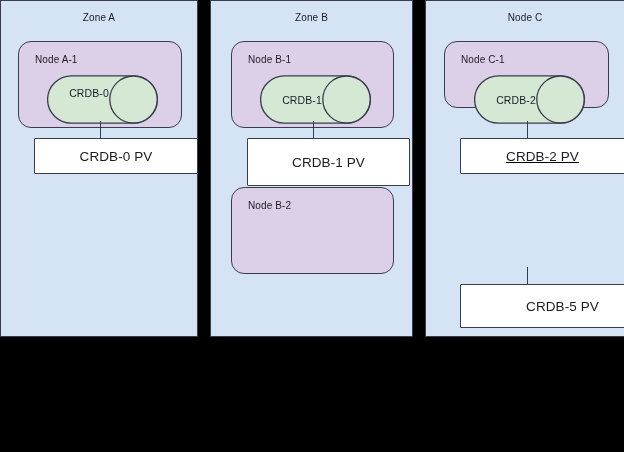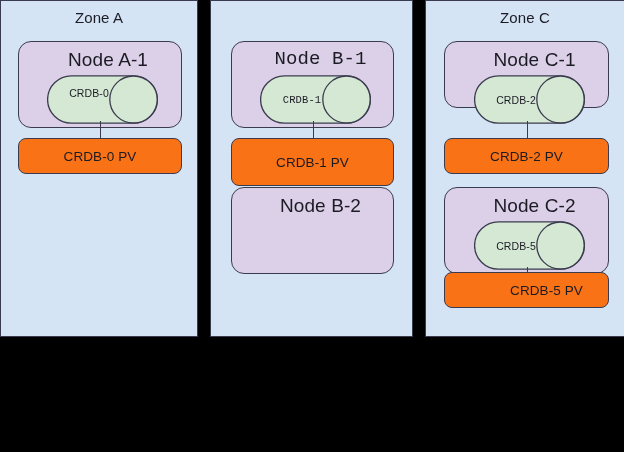--- a/index.html
+++ b/index.html
@@ -23,39 +23,38 @@
     background: #d4e4f4;
     border: 1px solid #3b3b4f;
     box-sizing: border-box;
   }
   .zone-title {
     position: absolute;
     top: 8px;
     left: 0;
     right: 0;
     text-align: center;
-    font-size: 15px;
+    font-size: 10px;
     color: #1b1b24;
     line-height: 17px;
     letter-spacing: 0.1px;
   }
   .node {
     position: absolute;
     background: #dcd0e8;
     border: 1px solid #3b3b4f;
     border-radius: 13px;
     box-sizing: border-box;
   }
   .node-title {
     position: absolute;
     top: 9px;
     left: 16px;
     right: 0;
-    text-align: center;
-    font-size: 19px;
+    font-size: 10px;
     color: #1b1b24;
     line-height: 17px;
     letter-spacing: 0.1px;
   }
   .cylinder {
     position: absolute;
     box-sizing: border-box;
   }
   .cyl-svg {
     position: absolute;
@@ -70,27 +69,28 @@
     left: 0;
     display: flex;
     align-items: center;
     justify-content: center;
     font-size: 10.5px;
     color: #1b1b24;
     letter-spacing: 0.1px;
   }
   .pv {
     position: absolute;
-    background: #f97316;
+    background: #ffffff;
     border: 1px solid #3b3b4f;
-    border-radius: 8px;
+    border-radius: 1px;
     box-sizing: border-box;
     display: flex;
     align-items: center;
     justify-content: center;
+    margin-left: 16px;
   }
   .pv-label {
     font-size: 13.5px;
     color: #1b1b24;
     letter-spacing: 0.1px;
   }
   .connector {
     position: absolute;
     width: 1.6px;
     background: #3b3b4f;
@@ -117,22 +117,23 @@
     </div>
 
     <div class="connector" style="left:98.5px; top:120px; height:18px;"></div>
 
     <div class="pv" style="left:17px; top:137px; width:164px; height:36px;">
       <span class="pv-label">CRDB-0 PV</span>
     </div>
   </div>
 
   <div class="zone" style="left:210px; top:0px; width:203px; height:337px;">
+    <div class="zone-title">Zone B</div>
 
-    <div class="node" style="left:20px; top:40px; width:163px; height:87px;font-family:Liberation Mono, monospace;">
+    <div class="node" style="left:20px; top:40px; width:163px; height:87px;">
       <div class="node-title">Node B-1</div>
 
       <div class="cylinder" style="left:28px; top:33px; width:111px; height:49px;">
         <svg class="cyl-svg" width="111" height="49" viewBox="0 0 111 49">
           <path d="M 24.5,0.8 L 86.5,0.8 A 23.7,23.5 0 0 1 86.5,48.2 L 24.5,48.2 A 23.7,23.5 0 0 1 24.5,0.8 Z" fill="#d5e8d4" stroke="#3b3b4f" stroke-width="1.3"></path>
           <ellipse cx="86.5" cy="24.5" rx="23.7" ry="23.5" fill="#d5e8d4" stroke="#3b3b4f" stroke-width="1.3"></ellipse>
         </svg>
         <div class="cyl-label" style="width:84px;">CRDB-1</div>
       </div>
     </div>
@@ -142,52 +143,41 @@
     <div class="pv" style="left:20px; top:137px; width:163px; height:48px;">
       <span class="pv-label">CRDB-1 PV</span>
     </div>
 
     <div class="node" style="left:20px; top:186px; width:163px; height:87px;">
       <div class="node-title">Node B-2</div>
     </div>
   </div>
 
   <div class="zone" style="left:425px; top:0px; width:200px; height:337px;">
-    <div class="zone-title">Zone C</div>
+    <div class="zone-title">Node C</div>
 
     <div class="node" style="left:18px; top:40px; width:165px; height:67px;">
       <div class="node-title">Node C-1</div>
 
       <div class="cylinder" style="left:29px; top:33px; width:111px; height:49px;">
         <svg class="cyl-svg" width="111" height="49" viewBox="0 0 111 49">
           <path d="M 24.5,0.8 L 86.5,0.8 A 23.7,23.5 0 0 1 86.5,48.2 L 24.5,48.2 A 23.7,23.5 0 0 1 24.5,0.8 Z" fill="#d5e8d4" stroke="#3b3b4f" stroke-width="1.3"></path>
           <ellipse cx="86.5" cy="24.5" rx="23.7" ry="23.5" fill="#d5e8d4" stroke="#3b3b4f" stroke-width="1.3"></ellipse>
         </svg>
         <div class="cyl-label" style="width:84px;text-align:center;">CRDB-2</div>
       </div>
     </div>
 
     <div class="connector" style="left:100.5px; top:120px; height:18px;"></div>
 
-    <div class="pv" style="left:18px; top:137px; width:165px; height:36px;">
+    <div class="pv" style="left:18px; top:137px; width:165px; height:36px;text-decoration:underline;">
       <span class="pv-label">CRDB-2 PV</span>
     </div>
 
-    <div class="node" style="left:18px; top:186px; width:165px; height:87px;">
-      <div class="node-title">Node C-2</div>
-
-      <div class="cylinder" style="left:29px; top:33px; width:111px; height:49px;">
-        <svg class="cyl-svg" width="111" height="49" viewBox="0 0 111 49">
-          <path d="M 24.5,0.8 L 86.5,0.8 A 23.7,23.5 0 0 1 86.5,48.2 L 24.5,48.2 A 23.7,23.5 0 0 1 24.5,0.8 Z" fill="#d5e8d4" stroke="#3b3b4f" stroke-width="1.3"></path>
-          <ellipse cx="86.5" cy="24.5" rx="23.7" ry="23.5" fill="#d5e8d4" stroke="#3b3b4f" stroke-width="1.3"></ellipse>
-        </svg>
-        <div class="cyl-label" style="width:84px;">CRDB-5</div>
-      </div>
-    </div>
 
     <div class="connector" style="left:100.5px; top:266px; height:18px;"></div>
 
-    <div class="pv" style="left:18px; top:271px; width:165px; height:36px;padding-left:40px;">
+    <div class="pv" style="left:18px; top:283px; width:165px; height:44px;padding-left:40px;">
       <span class="pv-label">CRDB-5 PV</span>
     </div>
   </div>
 
 </div>
 
 </body></html>

